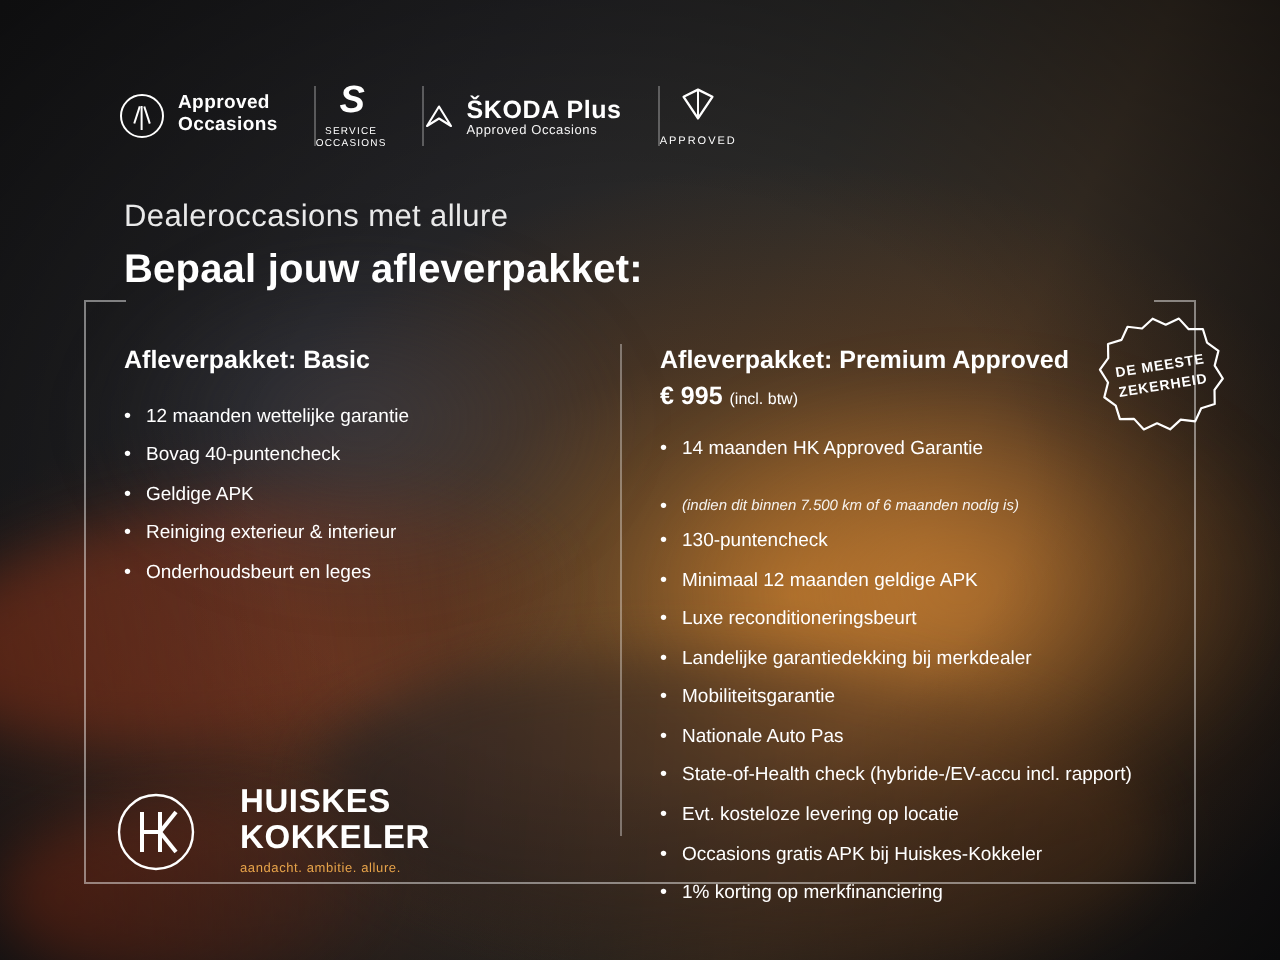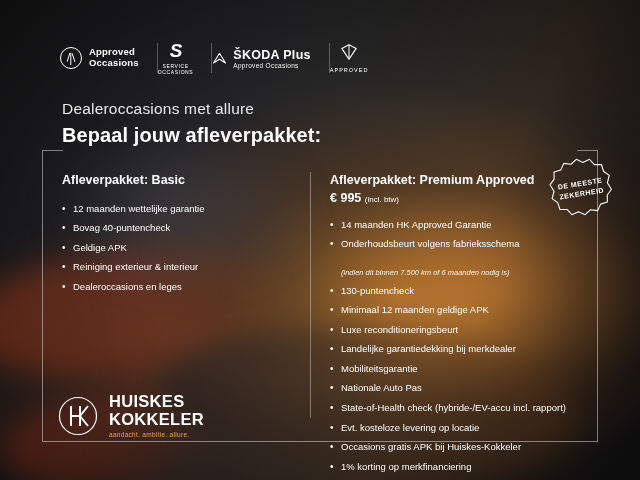--- a/index.html
+++ b/index.html
@@ -123,21 +123,21 @@
     display: flex; flex-direction: column; align-items: center; justify-content: center;
     color: #fff; text-align: center;
     transform: rotate(-9deg);
   }
   .badge svg { position: absolute; inset: 0; }
   .badge .bt { position: relative; font-size: 7px; font-weight: bold; letter-spacing: .5px; line-height: 1.5; }
 
   
   .dealer {
     position: absolute; left: 58px; bottom: 42px;
-    display: flex; align-items: center; gap: 11px; color: #fff;
+    display: flex; align-items: center; gap: 22px; color: #fff;
   }
   .dealer-mark { width: 40px; height: 40px; position: relative; }
   .dealer-text .l1 { font-size: 16.5px; font-weight: bold; letter-spacing: .3px; line-height: 1.05; }
   .dealer-text .l2 { font-size: 16.5px; font-weight: bold; letter-spacing: .3px; line-height: 1.05; }
   .dealer-text .tag { font-size: 6.5px; letter-spacing: .3px; margin-top: 3px; color: #e8a44a; }
 </style>
 </head>
 <body>
 
 <div class="page">
@@ -210,34 +210,33 @@
     <div class="frame"></div>
     <div class="col-sep"></div>
 
     <div class="col col-left">
       <div class="pkg-title">Afleverpakket: Basic</div>
       <ul class="feats">
         <li><span>12 maanden wettelijke garantie</span></li>
         <li><span>Bovag 40-puntencheck</span></li>
         <li><span>Geldige APK</span></li>
         <li><span>Reiniging exterieur &amp; interieur</span></li>
-        <li><span>Dealeroccasions en leges</span></li>
+        <li><span>Onderhoudsbeurt en leges</span></li>
       </ul>
     </div>
 
     <div class="col col-right">
       <div class="pkg-title">Afleverpakket: Premium Approved</div>
       <div class="pkg-price">
         <span>€ 995</span>
         <span class="vat">(incl. btw)</span>
       </div>
       <ul class="feats">
         <li><span>14 maanden HK Approved Garantie</span></li>
         <li>
-          <span>Onderhoudsbeurt volgens fabrieksschema</span>
           <span class="note">(indien dit binnen 7.500 km of 6 maanden nodig is)</span>
         </li>
         <li><span>130-puntencheck</span></li>
         <li><span>Minimaal 12 maanden geldige APK</span></li>
         <li><span>Luxe reconditioneringsbeurt</span></li>
         <li><span>Landelijke garantiedekking bij merkdealer</span></li>
         <li><span>Mobiliteitsgarantie</span></li>
         <li><span>Nationale Auto Pas</span></li>
         <li><span>State-of-Health check (hybride-/EV-accu incl. rapport)</span></li>
         <li><span>Evt. kosteloze levering op locatie</span></li>

